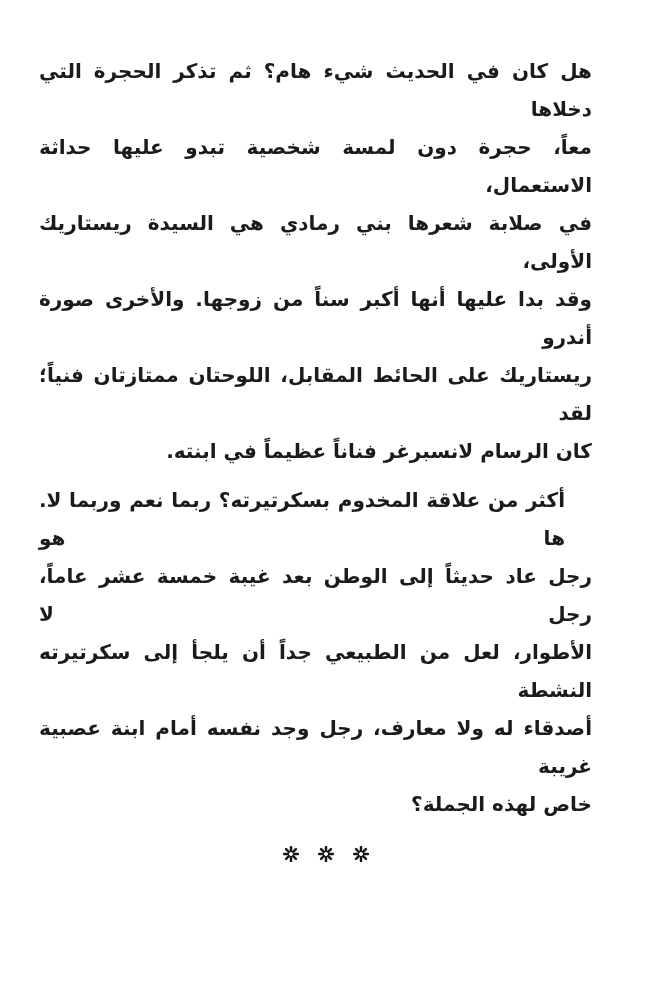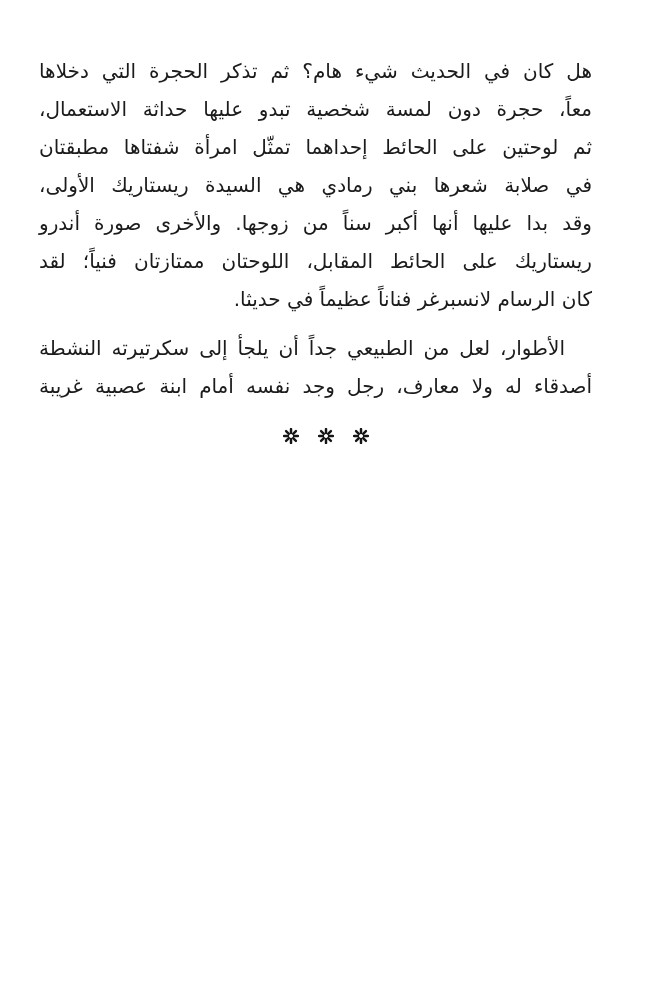--- a/index.html
+++ b/index.html
@@ -12,20 +12,21 @@
     width: 651px;
     height: 1000px;
     background: #ffffff;
     overflow: hidden;
     direction: rtl;
     font-family: "DejaVu Sans", sans-serif;
     color: #1b1b1b;
   }
   .text-block {
     padding: 52px 59px 0 39px;
+    font-weight: bold;
   }
   .para {
     margin: 0 0 11px 0;
     padding: 0;
     font-size: 20px;
     line-height: 38px;
   }
   .line {
     display: block;
     text-align: justify;
@@ -59,29 +60,31 @@
   }
 </style>
 </head>
 <body>
 
 <div class="page">
   <div class="text-block" id="paragraphs">
       <p class="para">
         <span class="line">هل كان في الحديث شيء هام؟ ثم تذكر الحجرة التي دخلاها</span>
         <span class="line">معاً، حجرة دون لمسة شخصية تبدو عليها حداثة الاستعمال،</span>
-        <span class="line">ثم لوحتين على الحائط إحداهما تمثّل امرأة شفتاها مطبقتان</span>
         <span class="line">في صلابة شعرها بني رمادي هي السيدة ريستاريك الأولى،</span>
         <span class="line">وقد بدا عليها أنها أكبر سناً من زوجها. والأخرى صورة أندرو</span>
         <span class="line">ريستاريك على الحائط المقابل، اللوحتان ممتازتان فنياً؛ لقد</span>
-        <span class="line last">كان الرسام لانسبرغر فناناً عظيماً في حديثا.</span>
+        <span class="line last">كان الرسام لانسبرغر فناناً عظيماً في ابنته.</span>
       </p>
       <p class="para indent">
+        <span class="line">أكثر من علاقة المخدوم بسكرتيرته؟ ربما نعم وربما لا. ها هو</span>
+        <span class="line">رجل عاد حديثاً إلى الوطن بعد غيبة خمسة عشر عاماً، رجل لا</span>
         <span class="line">الأطوار، لعل من الطبيعي جداً أن يلجأ إلى سكرتيرته النشطة</span>
         <span class="line">أصدقاء له ولا معارف، رجل وجد نفسه أمام ابنة عصبية غريبة</span>
+        <span class="line last">خاص لهذه الجملة؟</span>
       </p>
     </div>
   <div class="divider" id="divider">
       <svg viewBox="0 0 17 17" class="star">
         <line x1="11.70" y1="8.50" x2="15.90" y2="8.50"></line>
         <line x1="10.76" y1="10.76" x2="13.73" y2="13.73"></line>
         <line x1="8.50" y1="11.70" x2="8.50" y2="15.90"></line>
         <line x1="6.24" y1="10.76" x2="3.27" y2="13.73"></line>
         <line x1="5.30" y1="8.50" x2="1.10" y2="8.50"></line>
         <line x1="6.24" y1="6.24" x2="3.27" y2="3.27"></line>

